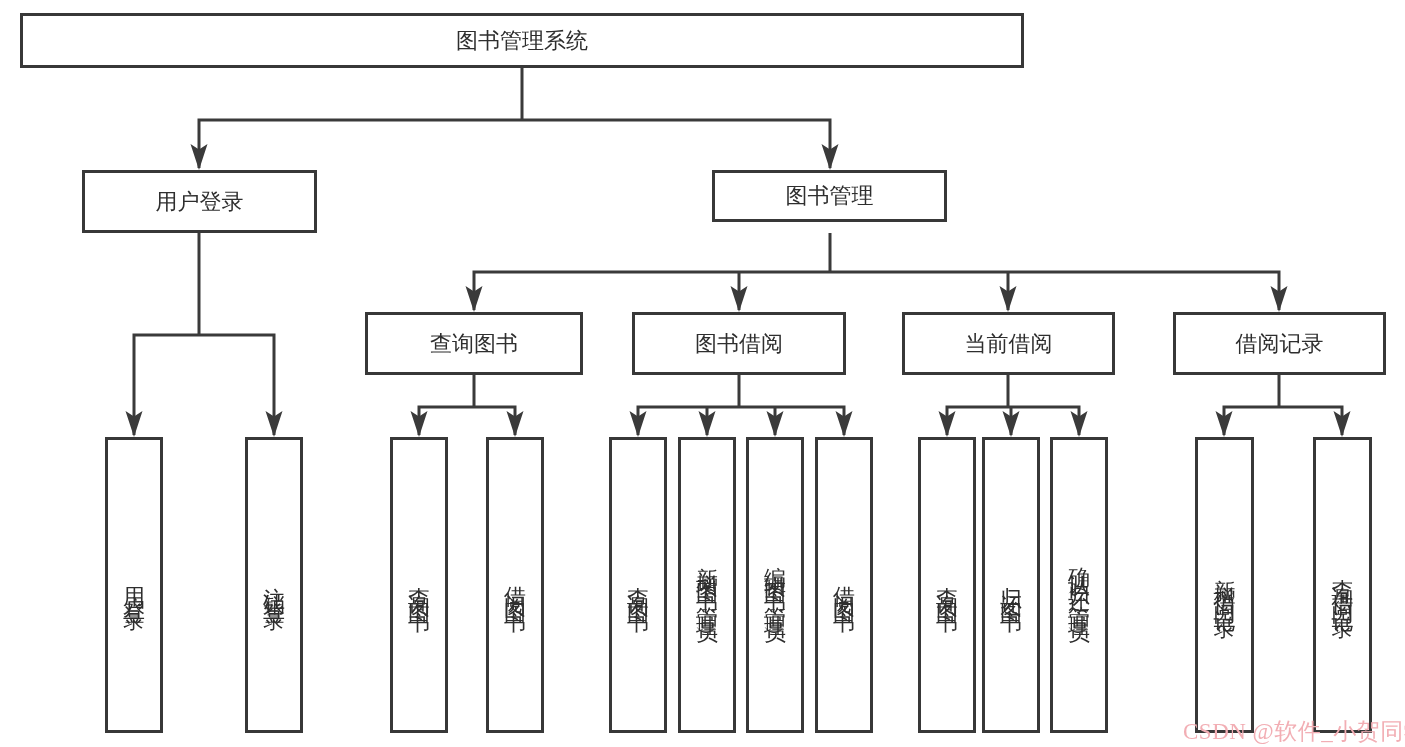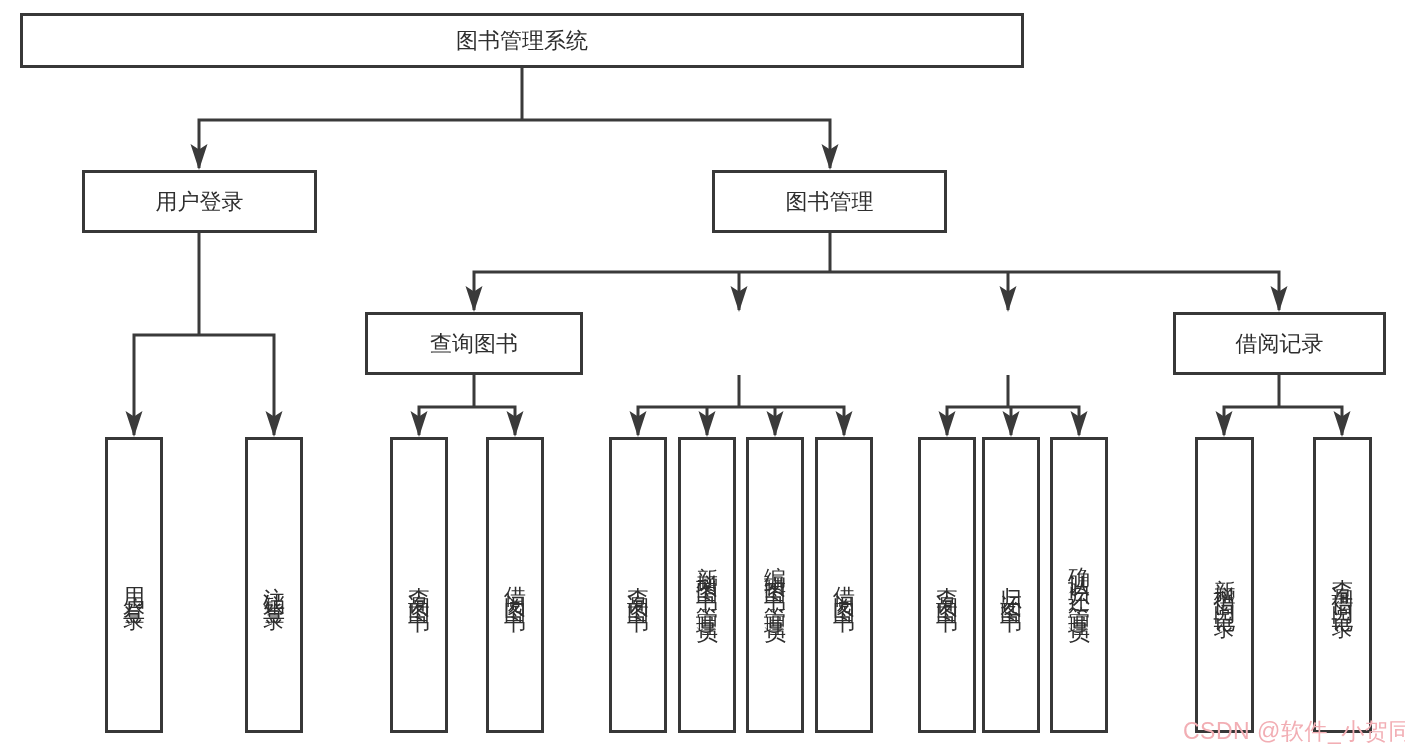--- a/index.html
+++ b/index.html
@@ -1,21 +1,21 @@
 <!DOCTYPE html>
 <html><head>
 <meta charset="utf-8">
 <style>
   html, body { margin: 0; padding: 0; background: #ffffff; }
   .canvas {
     position: relative;
     width: 1405px;
     height: 747px;
     background: #ffffff;
-    font-family: Liberation Sans, sans-serif;
+    font-family: Liberation Serif, serif;
     overflow: hidden;
   }
   svg.wires { position: absolute; left: 0; top: 0; }
   .node {
     position: absolute;
     background: #ffffff;
     border: 3px solid #383838;
     box-sizing: border-box;
     display: flex;
     align-items: center;
@@ -75,23 +75,25 @@
       <polygon points="1011,437 1002.5,411 1011,416.5 1019.5,411"></polygon>
       <polygon points="1079,437 1070.5,411 1079,416.5 1087.5,411"></polygon>
       <polygon points="1224,437 1215.5,411 1224,416.5 1232.5,411"></polygon>
       <polygon points="1342,437 1333.5,411 1342,416.5 1350.5,411"></polygon>
     </g>
   </svg>
 
   <div class="node" style="left:20px; top:13px; width:1004px; height:55px;">图书管理系统</div>
 
   <div class="node" style="left:82px; top:170px; width:235px; height:63px;">用户登录</div>
-  <div class="node" style="left:712px; top:170px; width:235px; height:63px;">图书管理</div>
+  <div class="node" style="left:712px; top:170px; width:235px; height:52px;">图书管理</div>
 
   <div class="node" style="left:365px; top:312px; width:218px; height:63px;">查询图书</div>
+  <div class="node" style="left:632px; top:312px; width:214px; height:63px;">图书借阅</div>
+  <div class="node" style="left:902px; top:312px; width:213px; height:63px;">当前借阅</div>
   <div class="node" style="left:1173px; top:312px; width:213px; height:63px;">借阅记录</div>
 
   <div class="node v" style="left:105px; top:437px; width:58px; height:296px;">用户登录</div>
   <div class="node v" style="left:245px; top:437px; width:58px; height:296px;">注销登录</div>
 
   <div class="node v" style="left:390px; top:437px; width:58px; height:296px;">查询图书</div>
   <div class="node v" style="left:486px; top:437px; width:58px; height:296px;">借阅图书</div>
 
   <div class="node v" style="left:609px; top:437px; width:58px; height:296px;">查询图书</div>
   <div class="node v" style="left:678px; top:437px; width:58px; height:296px;">新增图书（管理员）</div>

